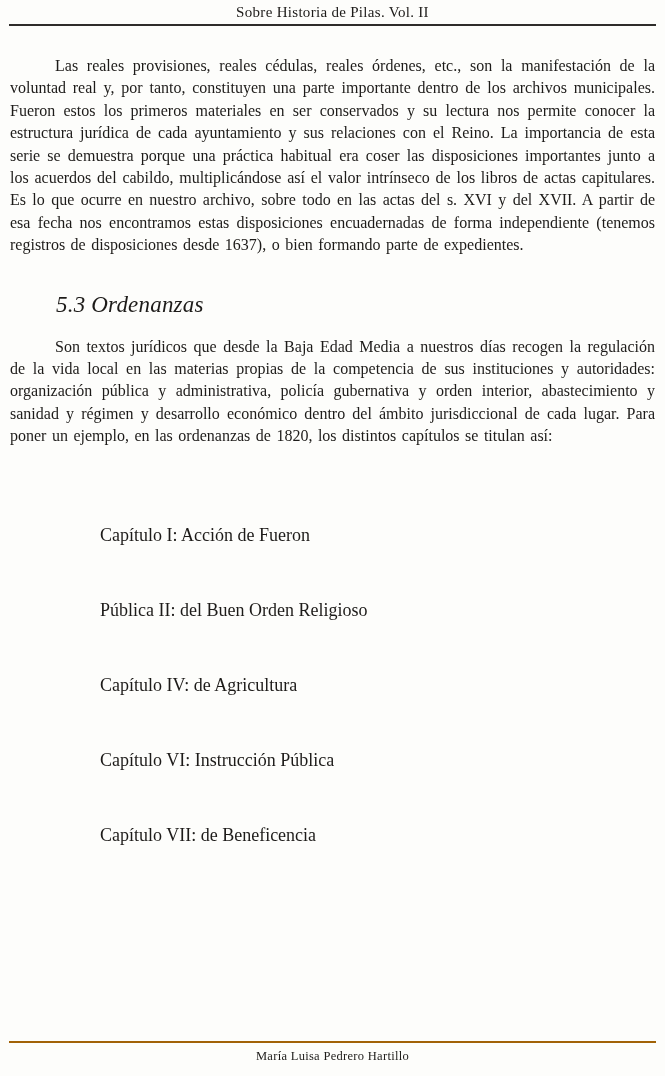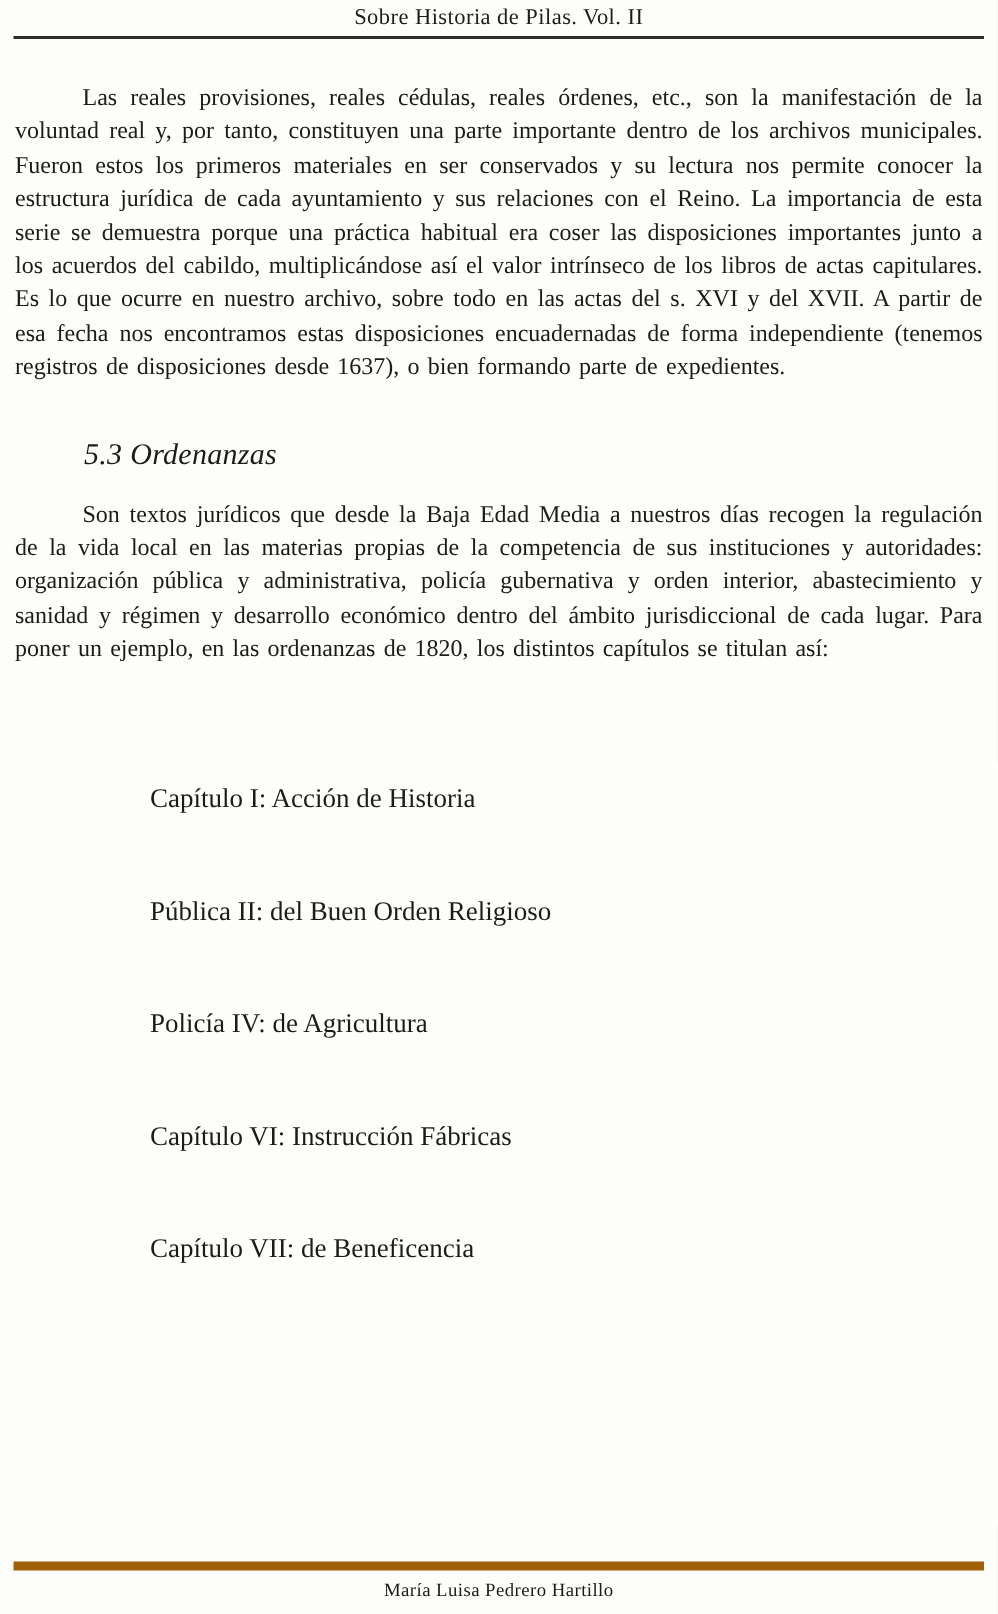--- a/index.html
+++ b/index.html
@@ -29,38 +29,38 @@
   .body-para {
     margin: 0;
     font-size: 16px;
     line-height: 22.4px;
     text-align: justify;
     text-indent: 45px;
     word-spacing: 1.5px;
   }
   .para-intro { margin-top: 29px; }
   .section-heading {
-    font-size: 20px;
+    font-size: 23px;
     font-style: italic;
     font-weight: normal;
     margin: 0 0 0 46px;
     letter-spacing: 0.2px;
   }
   .heading-ordenanzas { margin-top: 35px; margin-bottom: 18px; }
   .chapter-list {
     margin: 25px 0 0 90px;
     font-size: 18px;
     line-height: 25px;
     white-space: pre-wrap;
   }
   footer {
     position: absolute;
     left: 9px; right: 9px;
     top: 1041px;
-    border-top: 6px solid #a16207;
+    border-top: 2px solid #a16207;
     text-align: center;
     padding-top: 6px;
     font-size: 12.5px;
     letter-spacing: 0.3px;
   }
 </style>
 </head>
 <body>
 
 <div class="page">
@@ -71,24 +71,24 @@
 
   <main>
 
     <p class="body-para para-intro">Las reales provisiones, reales cédulas, reales órdenes, etc., son la manifestación de la voluntad real y, por tanto, constituyen una parte importante dentro de los archivos municipales. Fueron estos los primeros materiales en ser conservados y su lectura nos permite conocer la estructura jurídica de cada ayuntamiento y sus relaciones con el Reino. La importancia de esta serie se demuestra porque una práctica habitual era coser las disposiciones importantes junto a los acuerdos del cabildo, multiplicándose así el valor intrínseco de los libros de actas capitulares. Es lo que ocurre en nuestro archivo, sobre todo en las actas del s. XVI y del XVII. A partir de esa fecha nos encontramos estas disposiciones encuadernadas de forma independiente (tenemos registros de disposiciones desde 1637), o bien formando parte de expedientes.</p>
 
     <h2 class="section-heading heading-ordenanzas">5.3 Ordenanzas</h2>
 
     <p class="body-para">Son textos jurídicos que desde la Baja Edad Media a nuestros días recogen la regulación de la vida local en las materias propias de la competencia de sus instituciones y autoridades: organización pública y administrativa, policía gubernativa y orden interior, abastecimiento y sanidad y régimen y desarrollo económico dentro del ámbito jurisdiccional de cada lugar. Para poner un ejemplo, en las ordenanzas de 1820, los distintos capítulos se titulan así:</p>
 
     <div class="chapter-list">
-      <div class="chapter-item">Capítulo I: Acción de Historia</div>
+      <div class="chapter-item">Capítulo I: Acción de Fueron</div>
       <div class="chapter-item">Pública II: del Buen Orden Religioso</div>
-      <div class="chapter-item">Policía IV: de Agricultura</div>
-      <div class="chapter-item">Capítulo VI: Instrucción Fábricas</div>
+      <div class="chapter-item">Capítulo IV: de Agricultura</div>
+      <div class="chapter-item">Capítulo VI: Instrucción Pública</div>
       <div class="chapter-item">Capítulo VII: de Beneficencia</div>
       
     </div>
 
   </main>
 
   <footer>
     <span>María Luisa Pedrero Hartillo</span>
   </footer>
 

